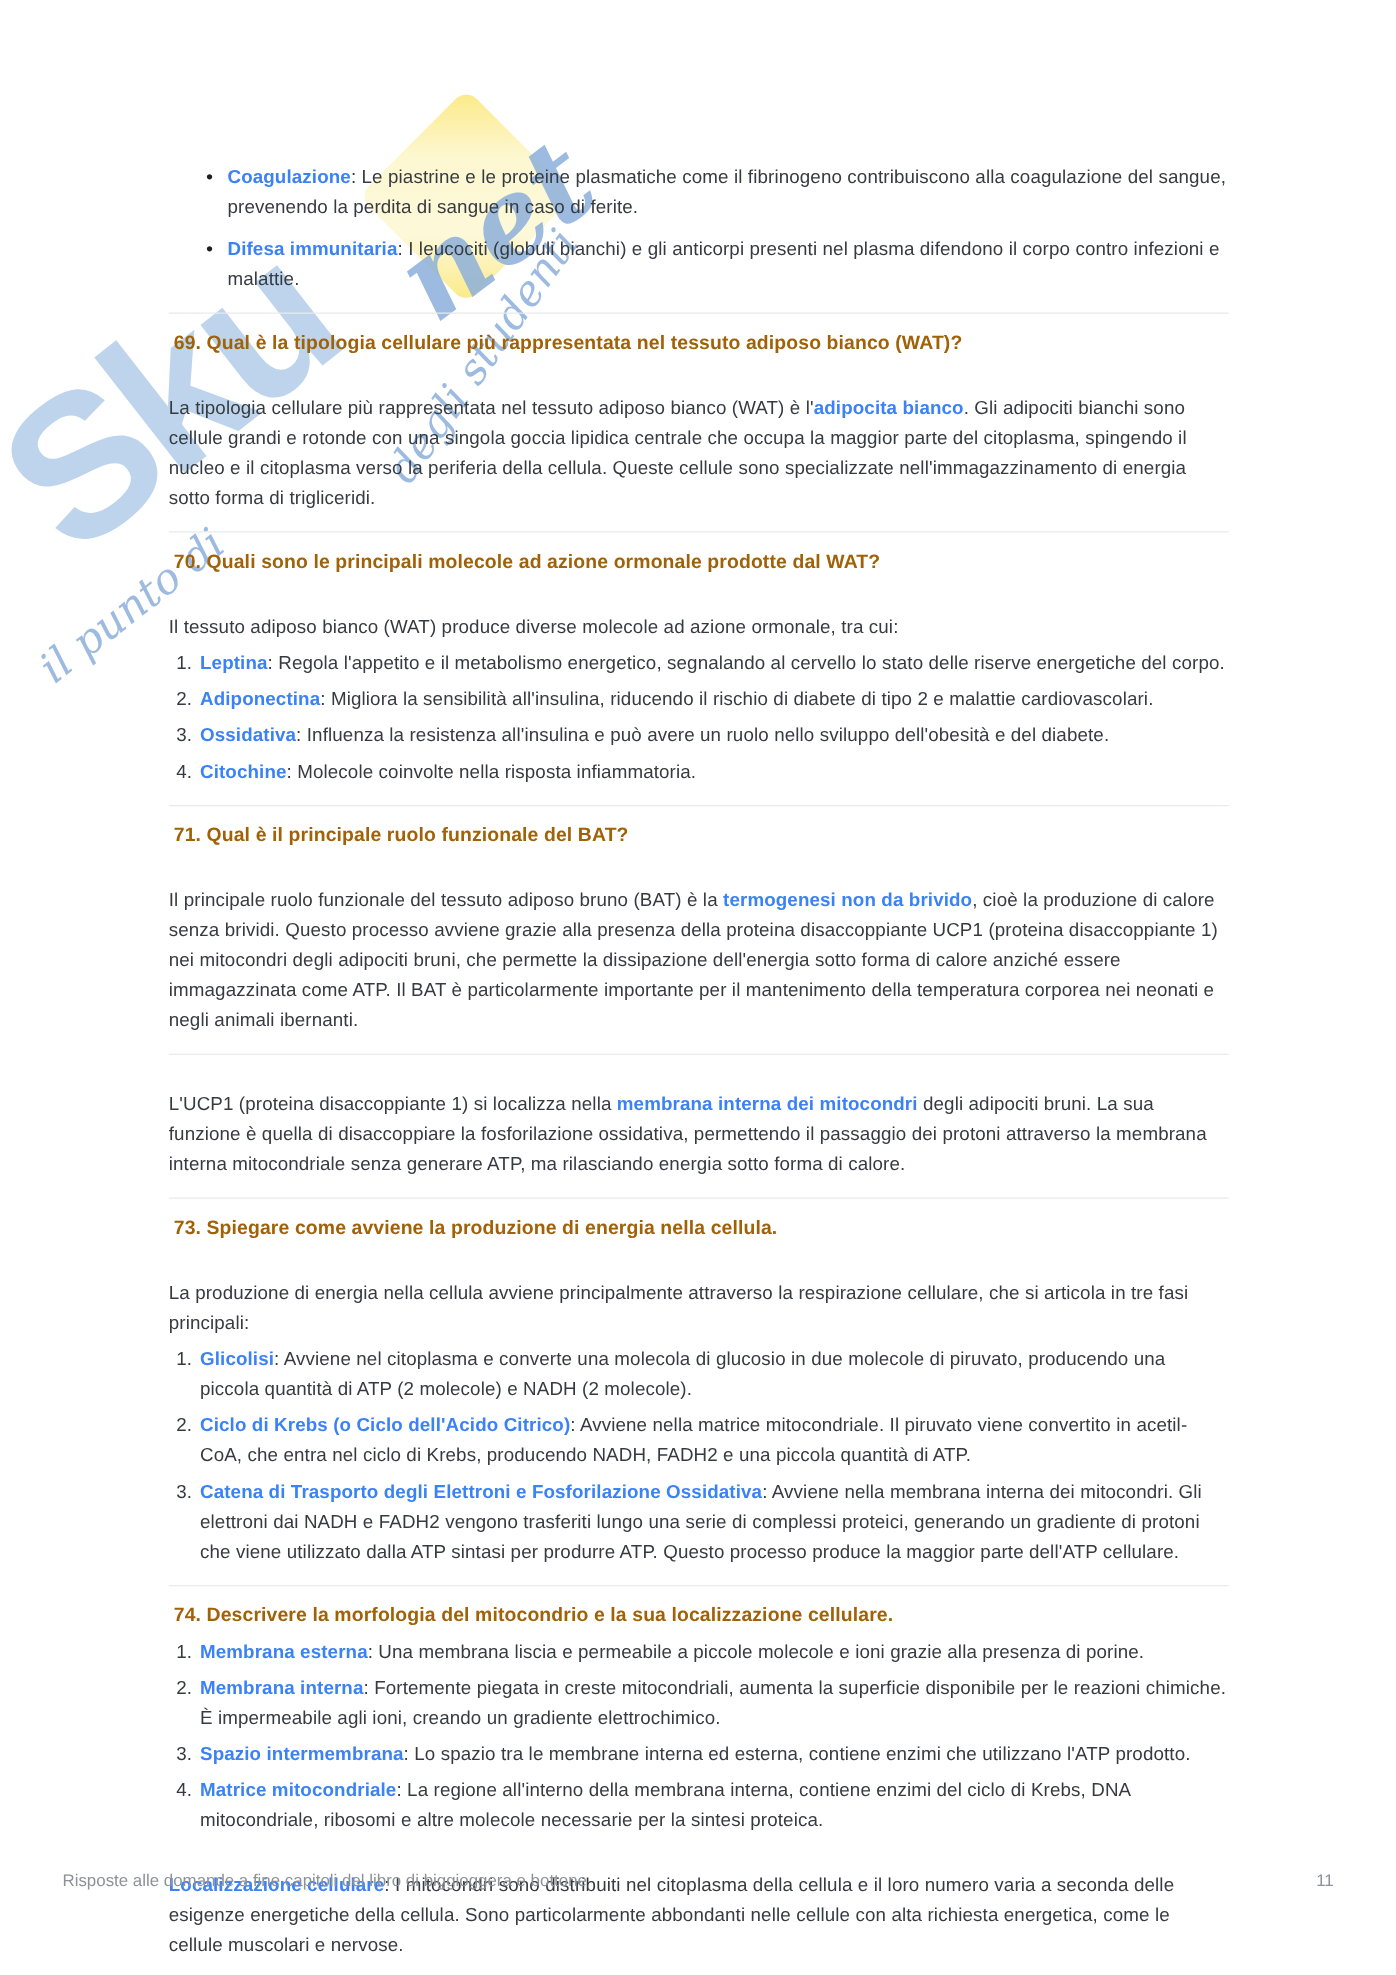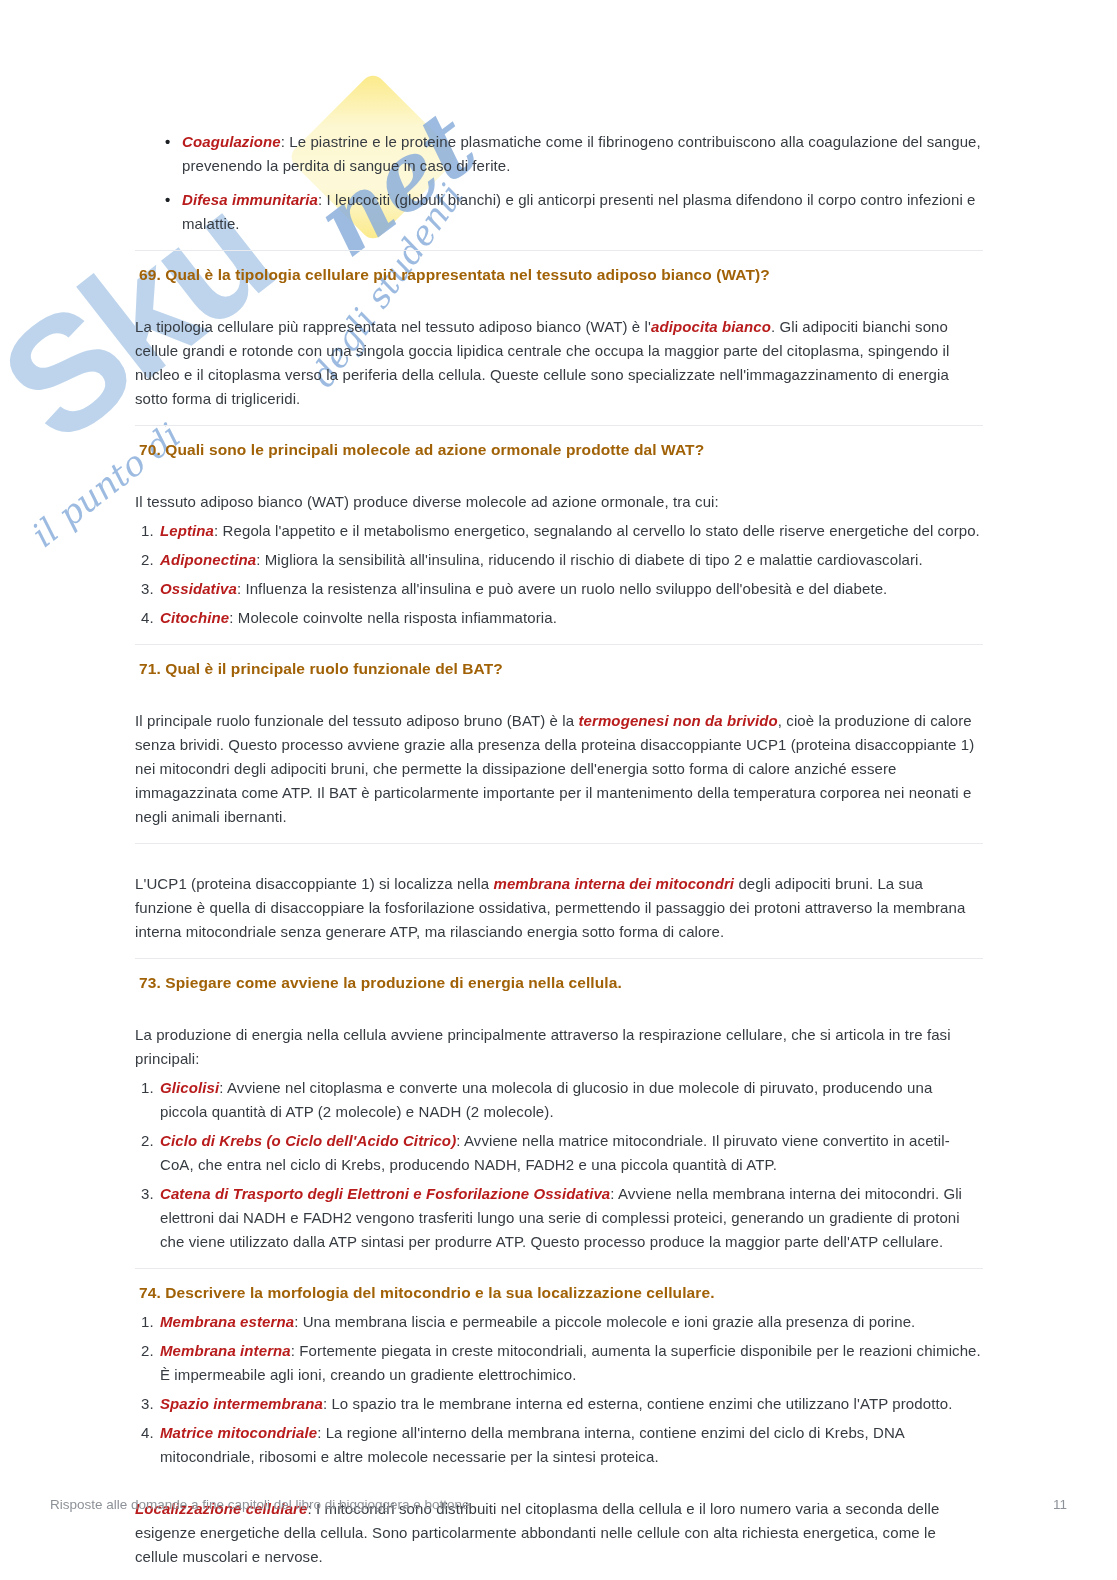--- a/index.html
+++ b/index.html
@@ -37,21 +37,21 @@
   .wm-tag1 { left: 18px; top: 468px; font-size: 34px; transform: rotate(-38deg); }
   .wm-tag2 { left: 268px; top: 268px; font-size: 34px; transform: rotate(-55deg); }
 
   
   .content {
     position: absolute; left: 135px; top: 130px; width: 848px;
     z-index: 1;
     font-size: 15px; line-height: 24px; color: #363b41;
     letter-spacing: .1px;
   }
-  .content b { color: #b91c1c; font-style: italic; }
+  .content b { color: #3b82f6; }
   h2 {
     font-size: 15.5px; line-height: 24px; font-weight: bold; color: #a16207;
     margin: 4px;
   }
   p { margin: 28px 0 0; }
   hr.divider {
     border: 0; border-top: 1px solid #e8eaed;
     margin: 14px 0 12px;
   }
   ul.blist { margin: 0; padding: 0; list-style: none; }

